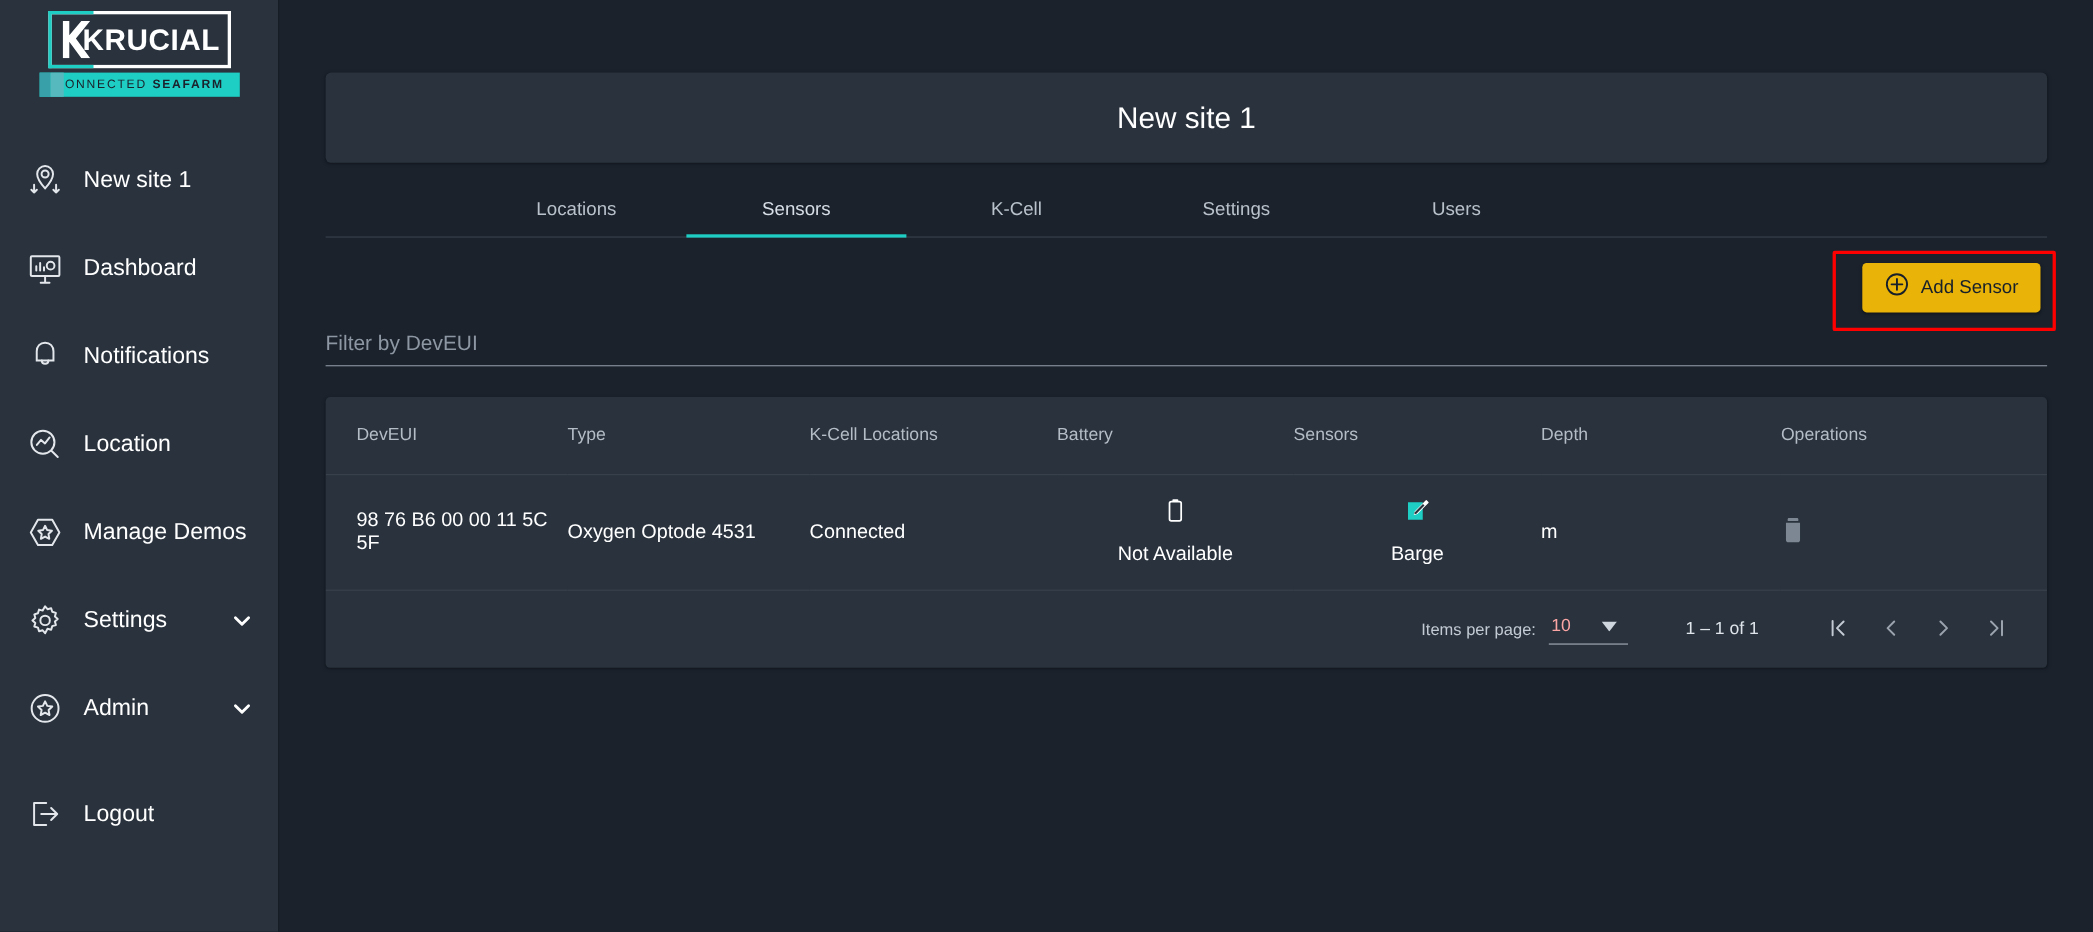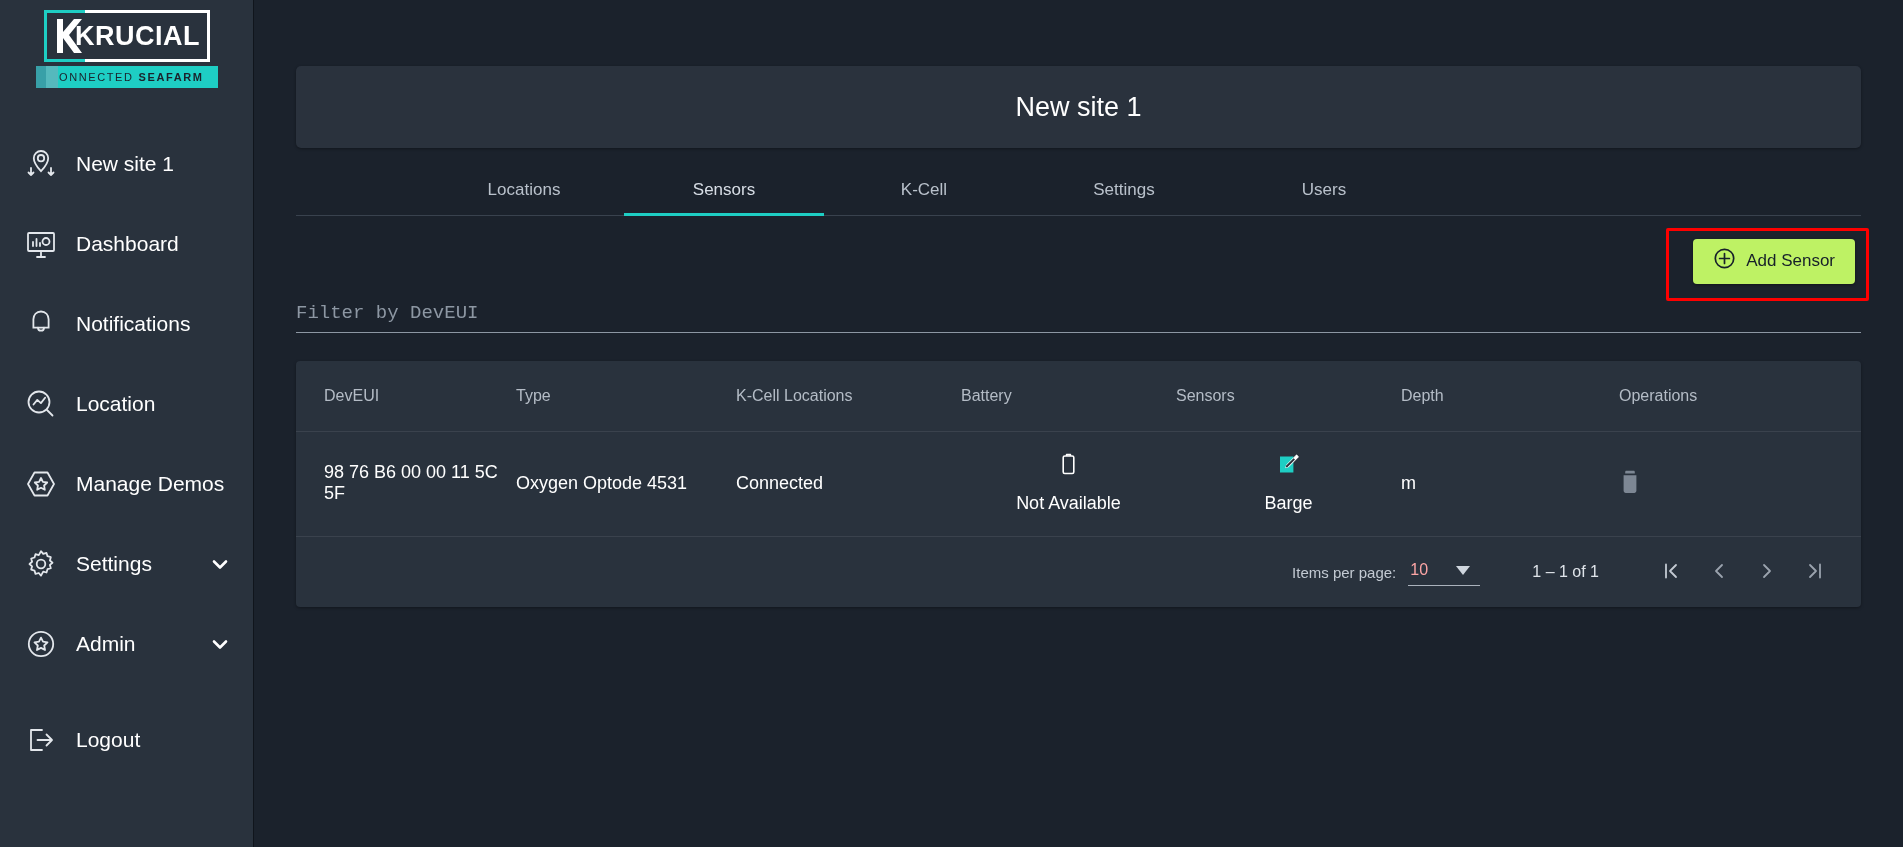--- a/index.html
+++ b/index.html
@@ -105,38 +105,38 @@
     height: 90px; display: flex; align-items: center; justify-content: flex-end;
     position: relative;
   }
   .highlight-box {
     position: absolute; right: -8px; top: 12px;
     width: 203px; height: 73px;
     border: 3px solid #fe0000; border-radius: 2px;
     pointer-events: none;
   }
   .add-btn {
-    background: #bef264; color: #17202a;
+    background: #eab308; color: #17202a;
     border: none; border-radius: 4px;
     height: 45px; padding: 0 20px; margin-right: 6px;
     display: flex; align-items: center; gap: 10px;
     font-size: 17px; font-weight: 400; cursor: pointer;
     font-family: "Liberation Sans", sans-serif;
     box-shadow: 0 1px 3px rgba(0,0,0,0.4);
   }
 
   .filter-field {
     margin-top: -4px; padding-bottom: 8px;
     border-bottom: 1px solid #8d97a3;
     width: 100%;
   }
   .filter-field input {
     width: 100%; background: transparent; border: none; outline: none;
     color: #e5e9ee; font-size: 19px;
-    font-family: Liberation Mono, monospace;
+    font-family: Liberation Sans, sans-serif;
   }
   .filter-field input::placeholder { color: #8d97a3; }
 
   .table-card {
     margin-top: 28px; background: #29323d; border-radius: 4px;
     overflow: hidden; box-shadow: 0 1px 3px rgba(0,0,0,0.35);
   }
   table { width: 100%; border-collapse: collapse; table-layout: fixed; }
   thead th {
     text-align: left; color: #b4bcc6; font-size: 16px; font-weight: 400;

